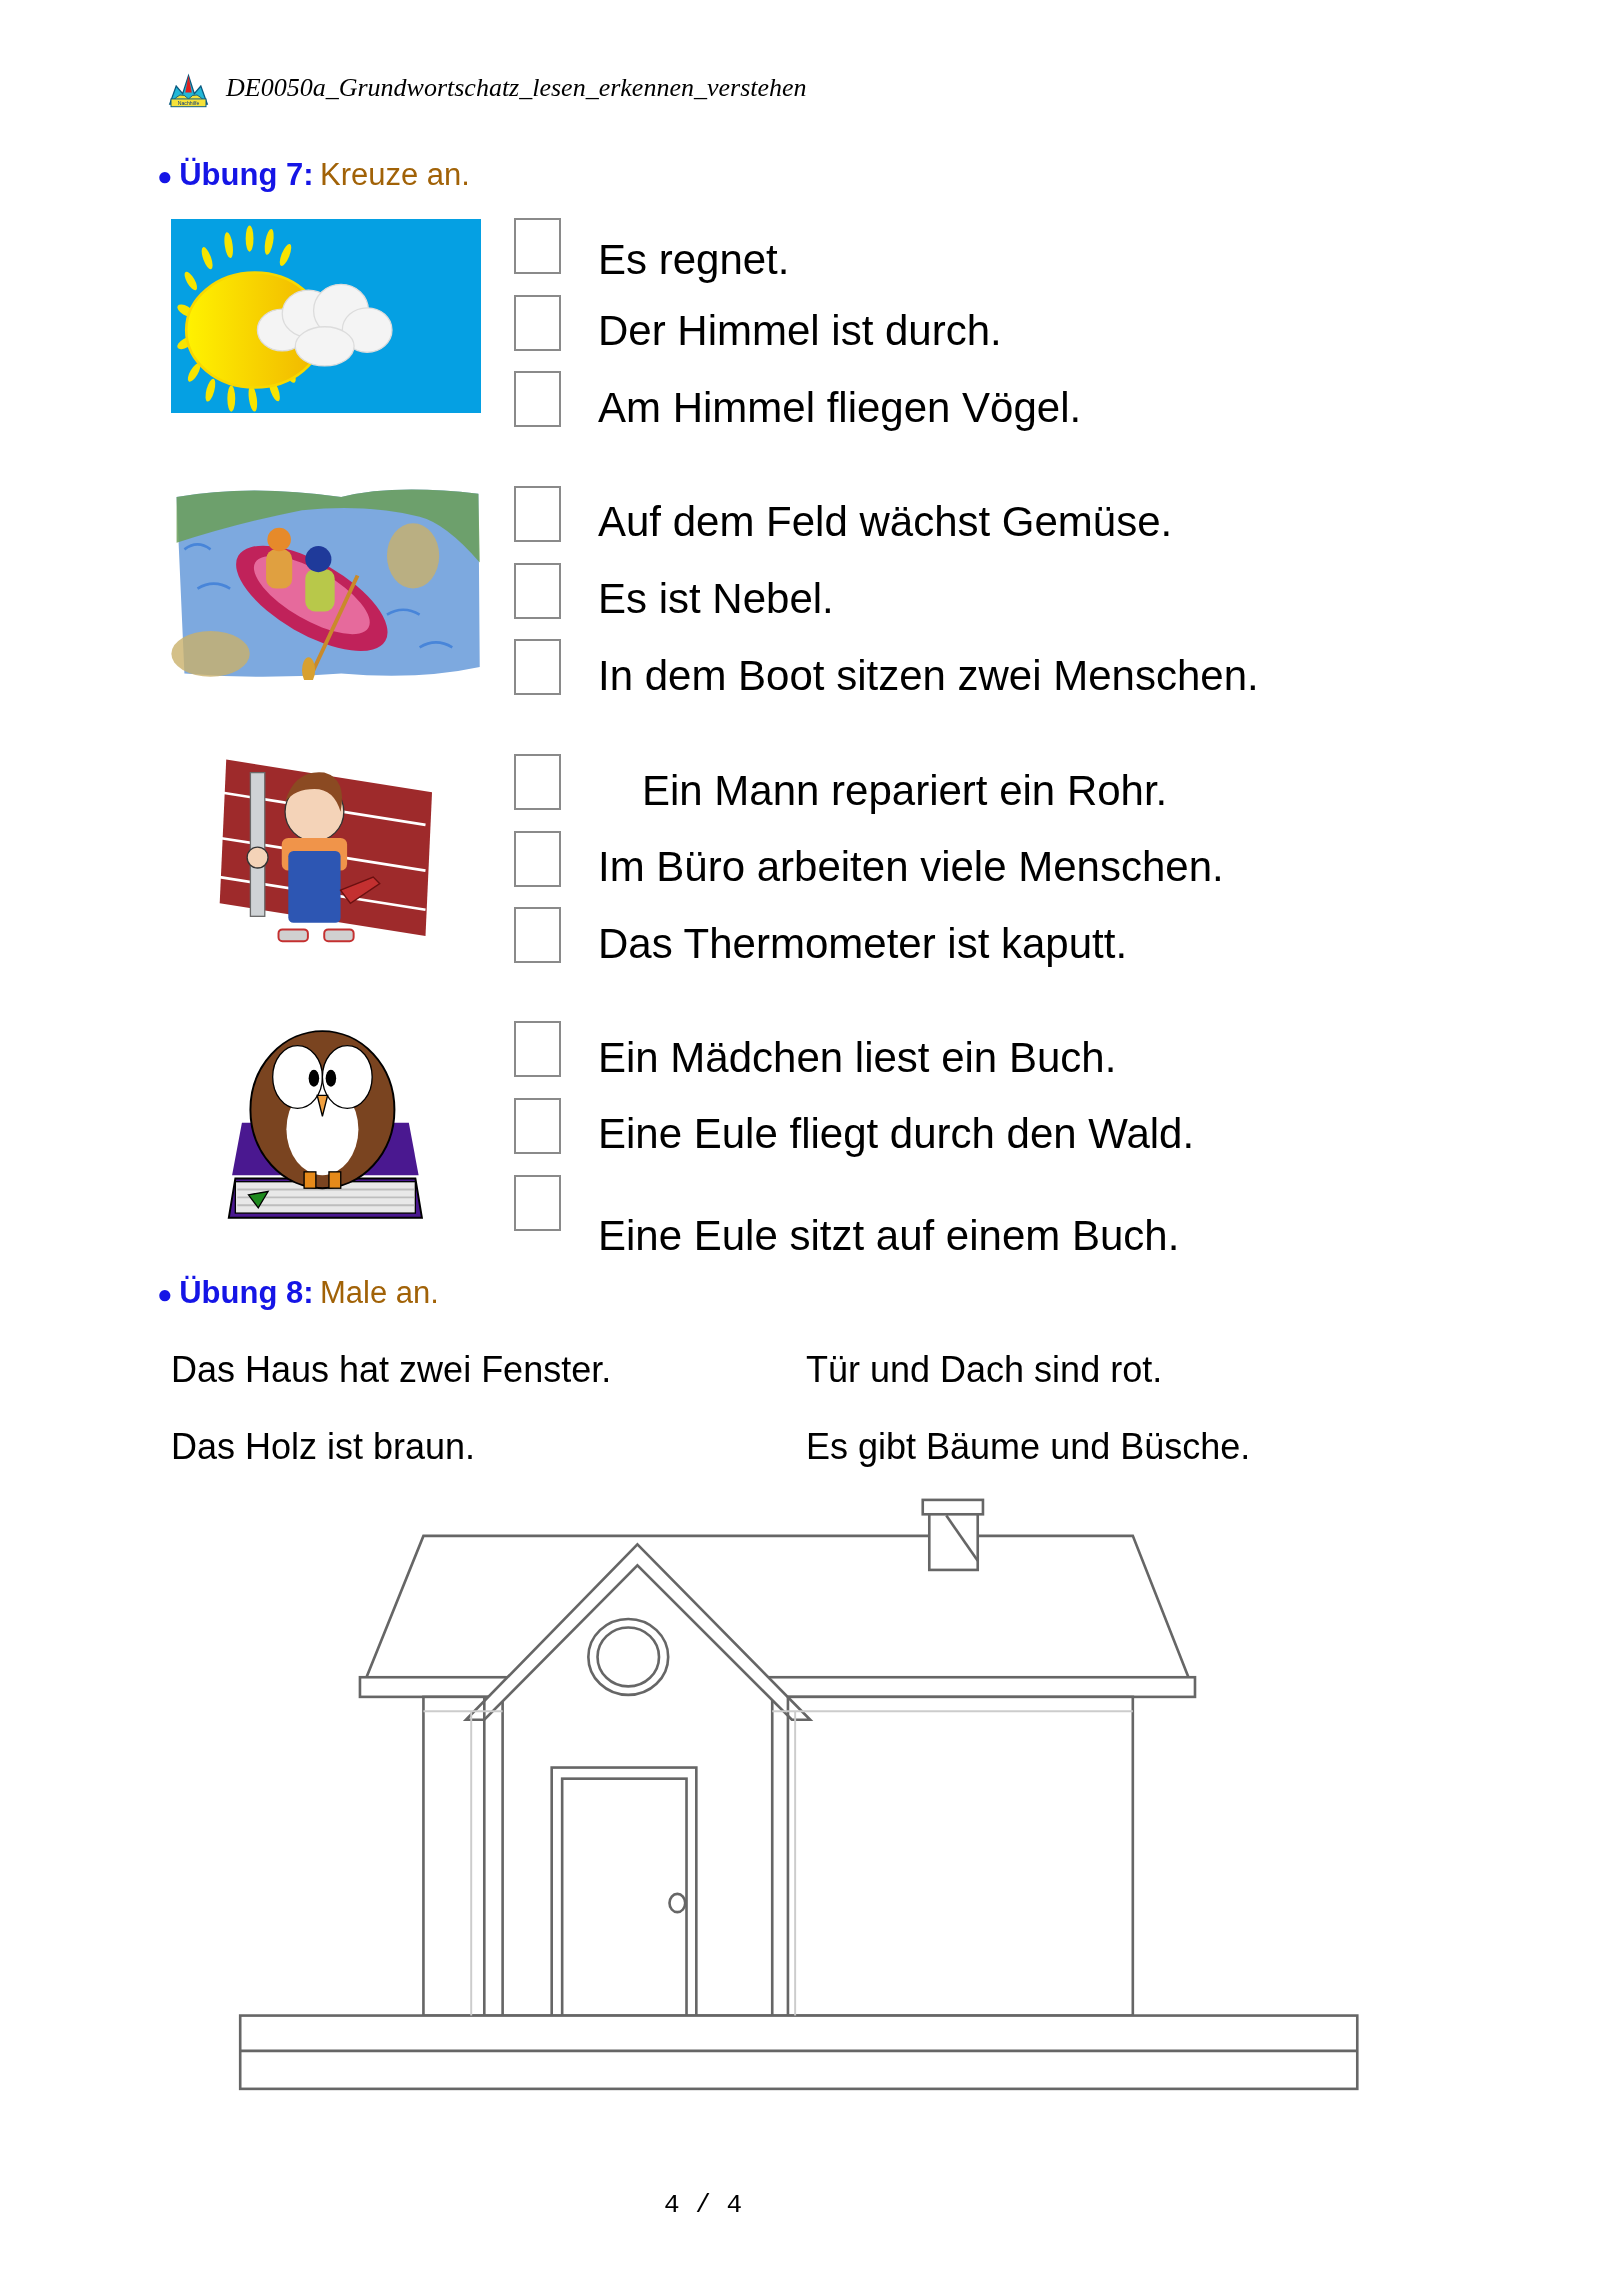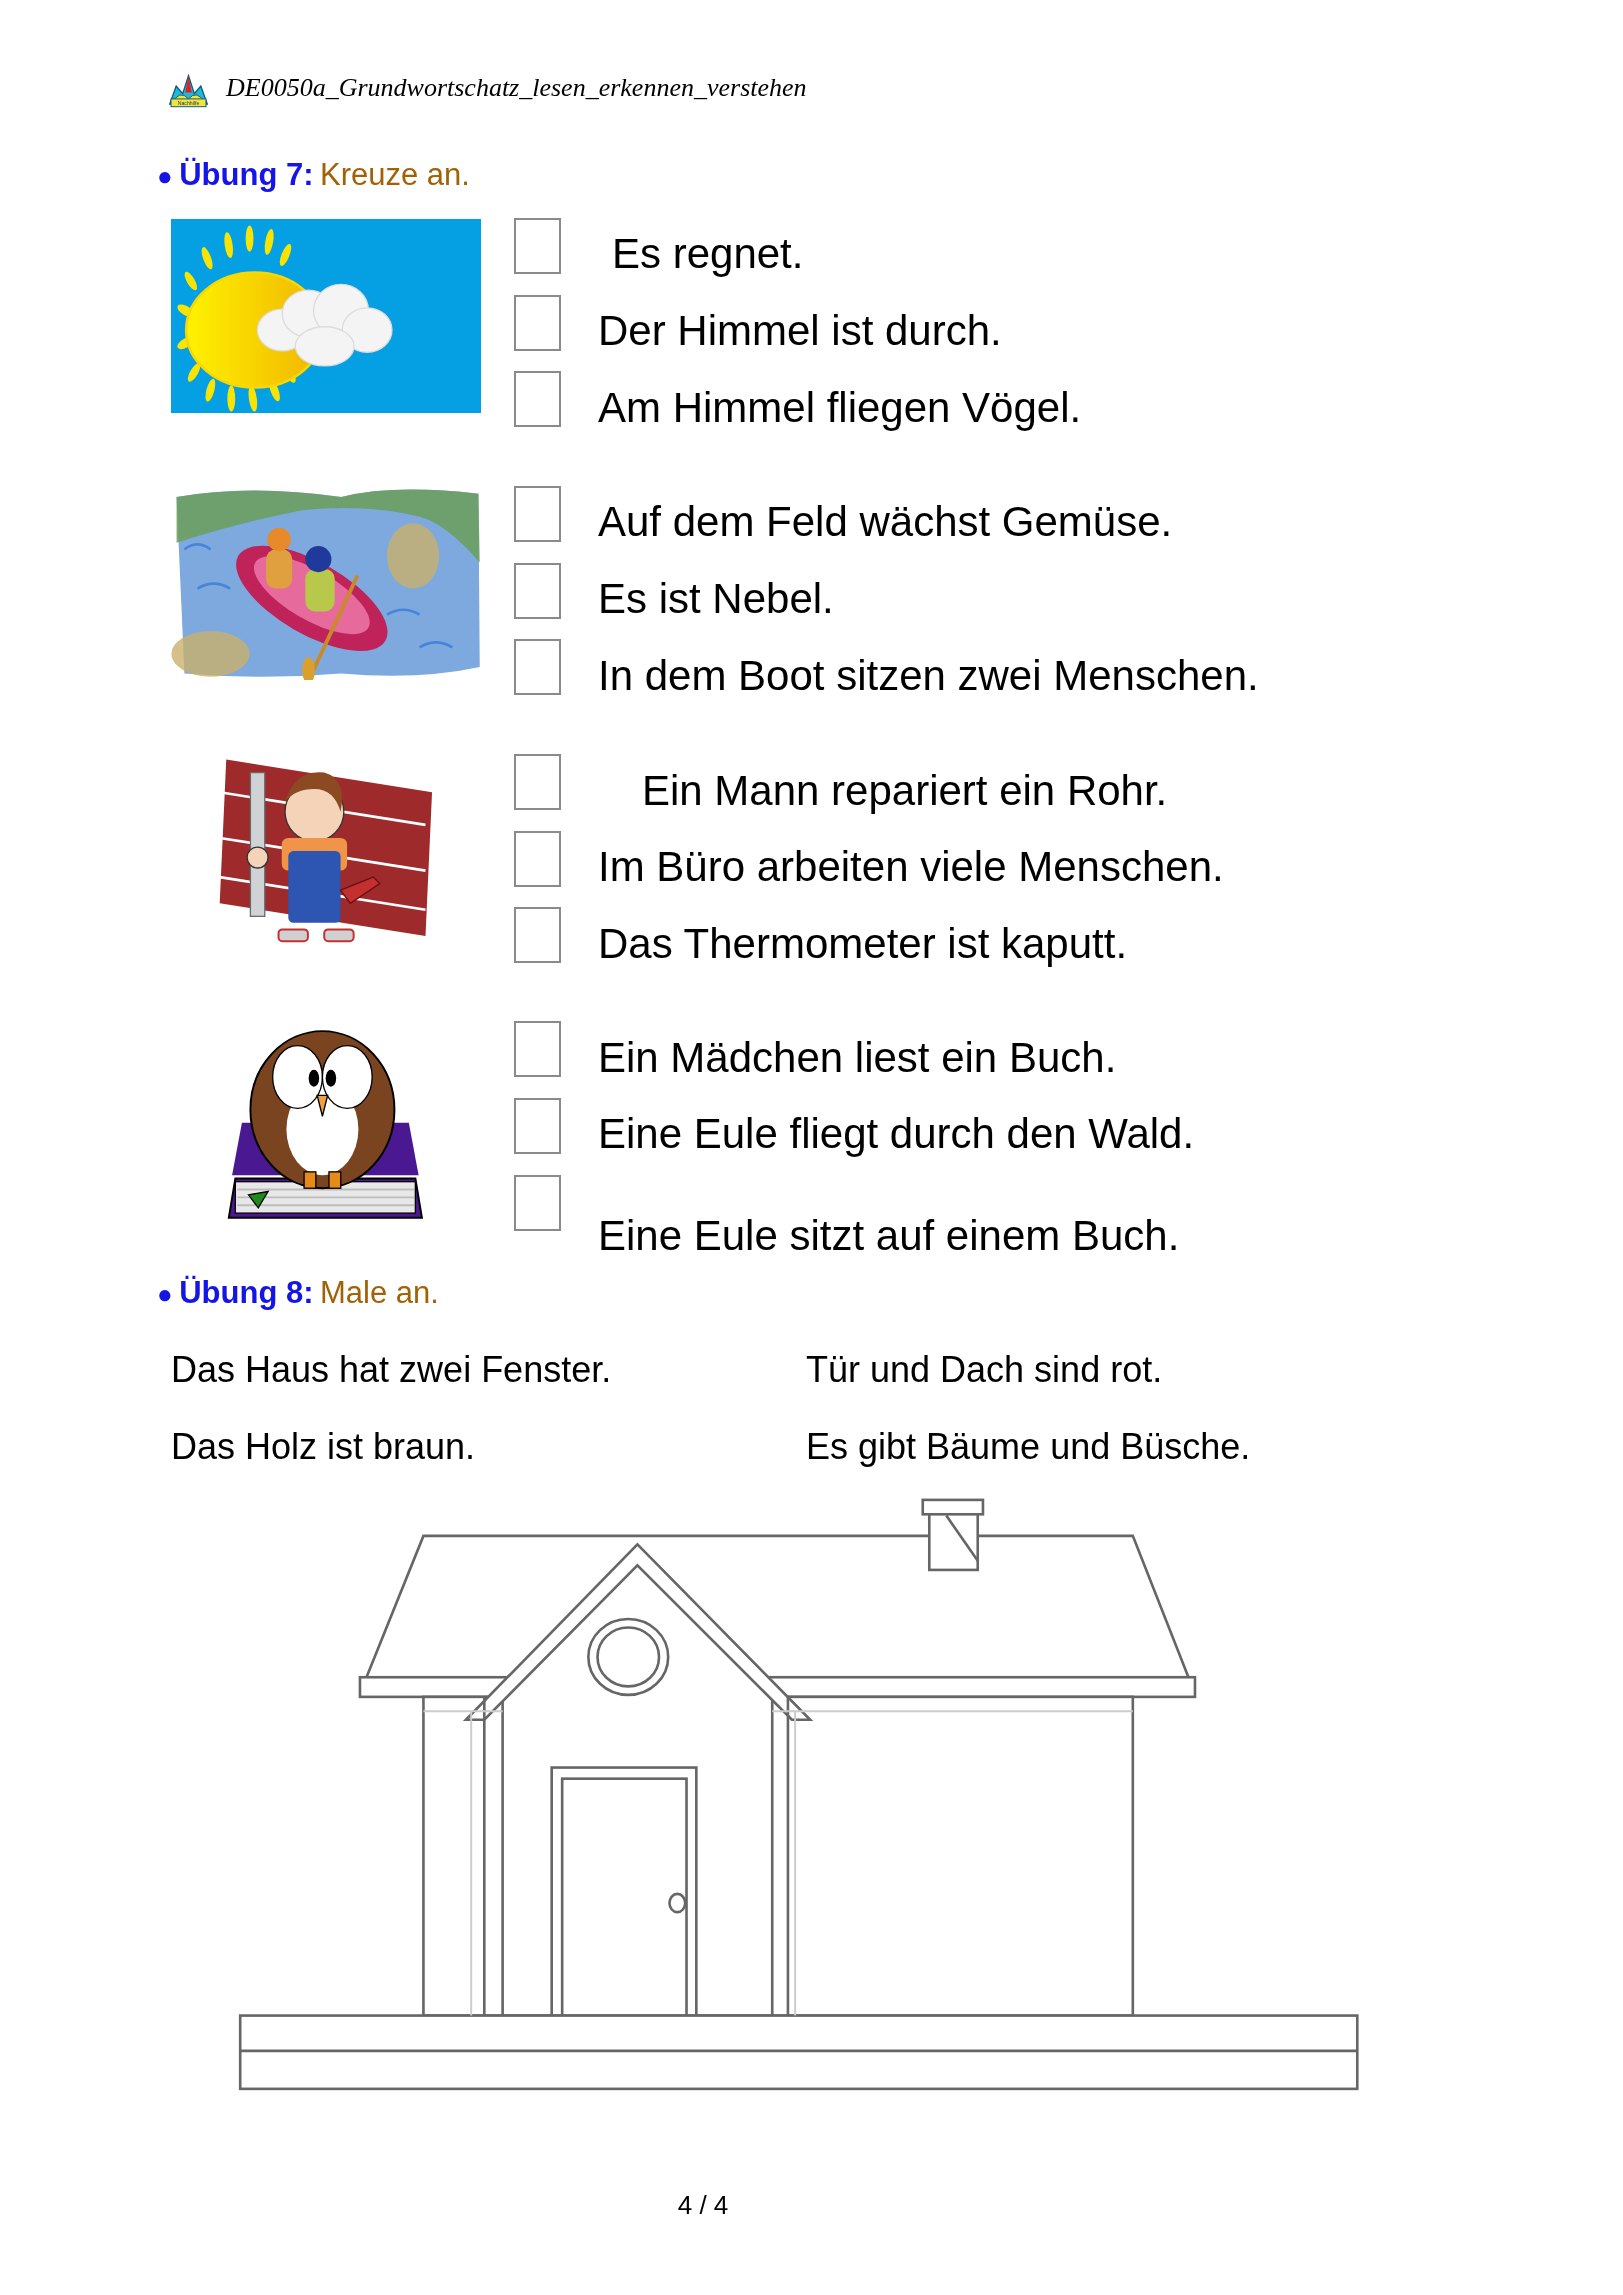--- a/index.html
+++ b/index.html
@@ -8,21 +8,21 @@
   .header-title { left:226px; top:73px; font-family:"Liberation Serif", serif; font-style:italic; font-size:26px; color:#000; white-space:nowrap; }
   .logo { left:167px; top:73px; width:43px; height:35px; }
   .section-head { font-size:31px; white-space:nowrap; }
   .section-head .bullet { color:#1515e6; font-size:26px; margin-right:6.5px; }
   .section-head .num { color:#1515e6; font-weight:bold; }
   .section-head .instr { color:#a16207; margin-left:6.5px; }
   .cb { width:47px; height:56px; border:2px solid #8a8a8a; box-sizing:border-box; background:#fff; }
   .opt { font-size:42px; white-space:nowrap; line-height:1; }
   .pic { overflow:hidden; }
   .task8 { font-size:36px; white-space:nowrap; line-height:1; }
-  .footer { left:0; width:1406px; top:2190px; text-align:center; font-family:Liberation Sans, sans-serif; font-size:26px; }
+  .footer { left:0; width:1406px; top:2190px; text-align:center; font-family:Liberation Mono, monospace; font-size:26px; }
 </style>
 </head>
 <body>
 
 <div class="abs logo">
   <svg width="43" height="35" viewBox="0 0 66 54">
     <polygon points="4,48 14,20 24,32 33,4 42,32 52,20 62,48" fill="#22b8d8" stroke="#0a5a80" stroke-width="2"></polygon>
     <polygon points="28,30 33,4 38,30" fill="#e02020"></polygon>
     <path d="M6,48 Q20,24 33,40 Q46,24 60,48 Z" fill="#f5e23a" stroke="#0a5a80" stroke-width="1.5"></path>
     <rect x="6" y="40" width="54" height="12" fill="#f5e23a" stroke="#0a5a80" stroke-width="1.5"></rect>
@@ -63,21 +63,21 @@
     <g fill="#f4f4f4" stroke="#dcdcdc" stroke-width="2">
       <ellipse cx="170" cy="170" rx="38" ry="32"></ellipse>
       <ellipse cx="210" cy="145" rx="40" ry="36"></ellipse>
       <ellipse cx="260" cy="140" rx="42" ry="40"></ellipse>
       <ellipse cx="300" cy="170" rx="38" ry="34"></ellipse>
       <ellipse cx="235" cy="195" rx="45" ry="30"></ellipse>
     </g>
   </svg>
 </div>
 <div class="abs cb" style="left:514px; top:218px;"></div>
-<div class="abs opt" style="left:598px; top:233px;margin-left:14px;">Es regnet.</div>
+<div class="abs opt" style="left:598px; top:239px;">Es regnet.</div>
 <div class="abs cb" style="left:514px; top:295px;"></div>
 <div class="abs opt" style="left:598px; top:310px;">Der Himmel ist durch.</div>
 <div class="abs cb" style="left:514px; top:371px;"></div>
 <div class="abs opt" style="left:598px; top:387px;">Am Himmel fliegen Vögel.</div>
 
 <div class="abs pic" style="left:171px; top:484px; width:313px; height:196px;">
   <svg width="313" height="196" viewBox="0 0 478 300">
     <path d="M8,20 Q120,0 260,20 Q340,0 470,15 L472,280 Q380,300 260,290 Q140,300 20,290 Z" fill="#7da9df"></path>
     <path d="M8,20 Q120,0 260,20 Q340,0 470,15 L472,120 Q420,60 380,50 Q300,30 200,40 Q100,60 8,90 Z" fill="#6a9f58" opacity="0.85"></path>
     <ellipse cx="370" cy="110" rx="40" ry="50" fill="#c9b06a" opacity="0.8"></ellipse>

